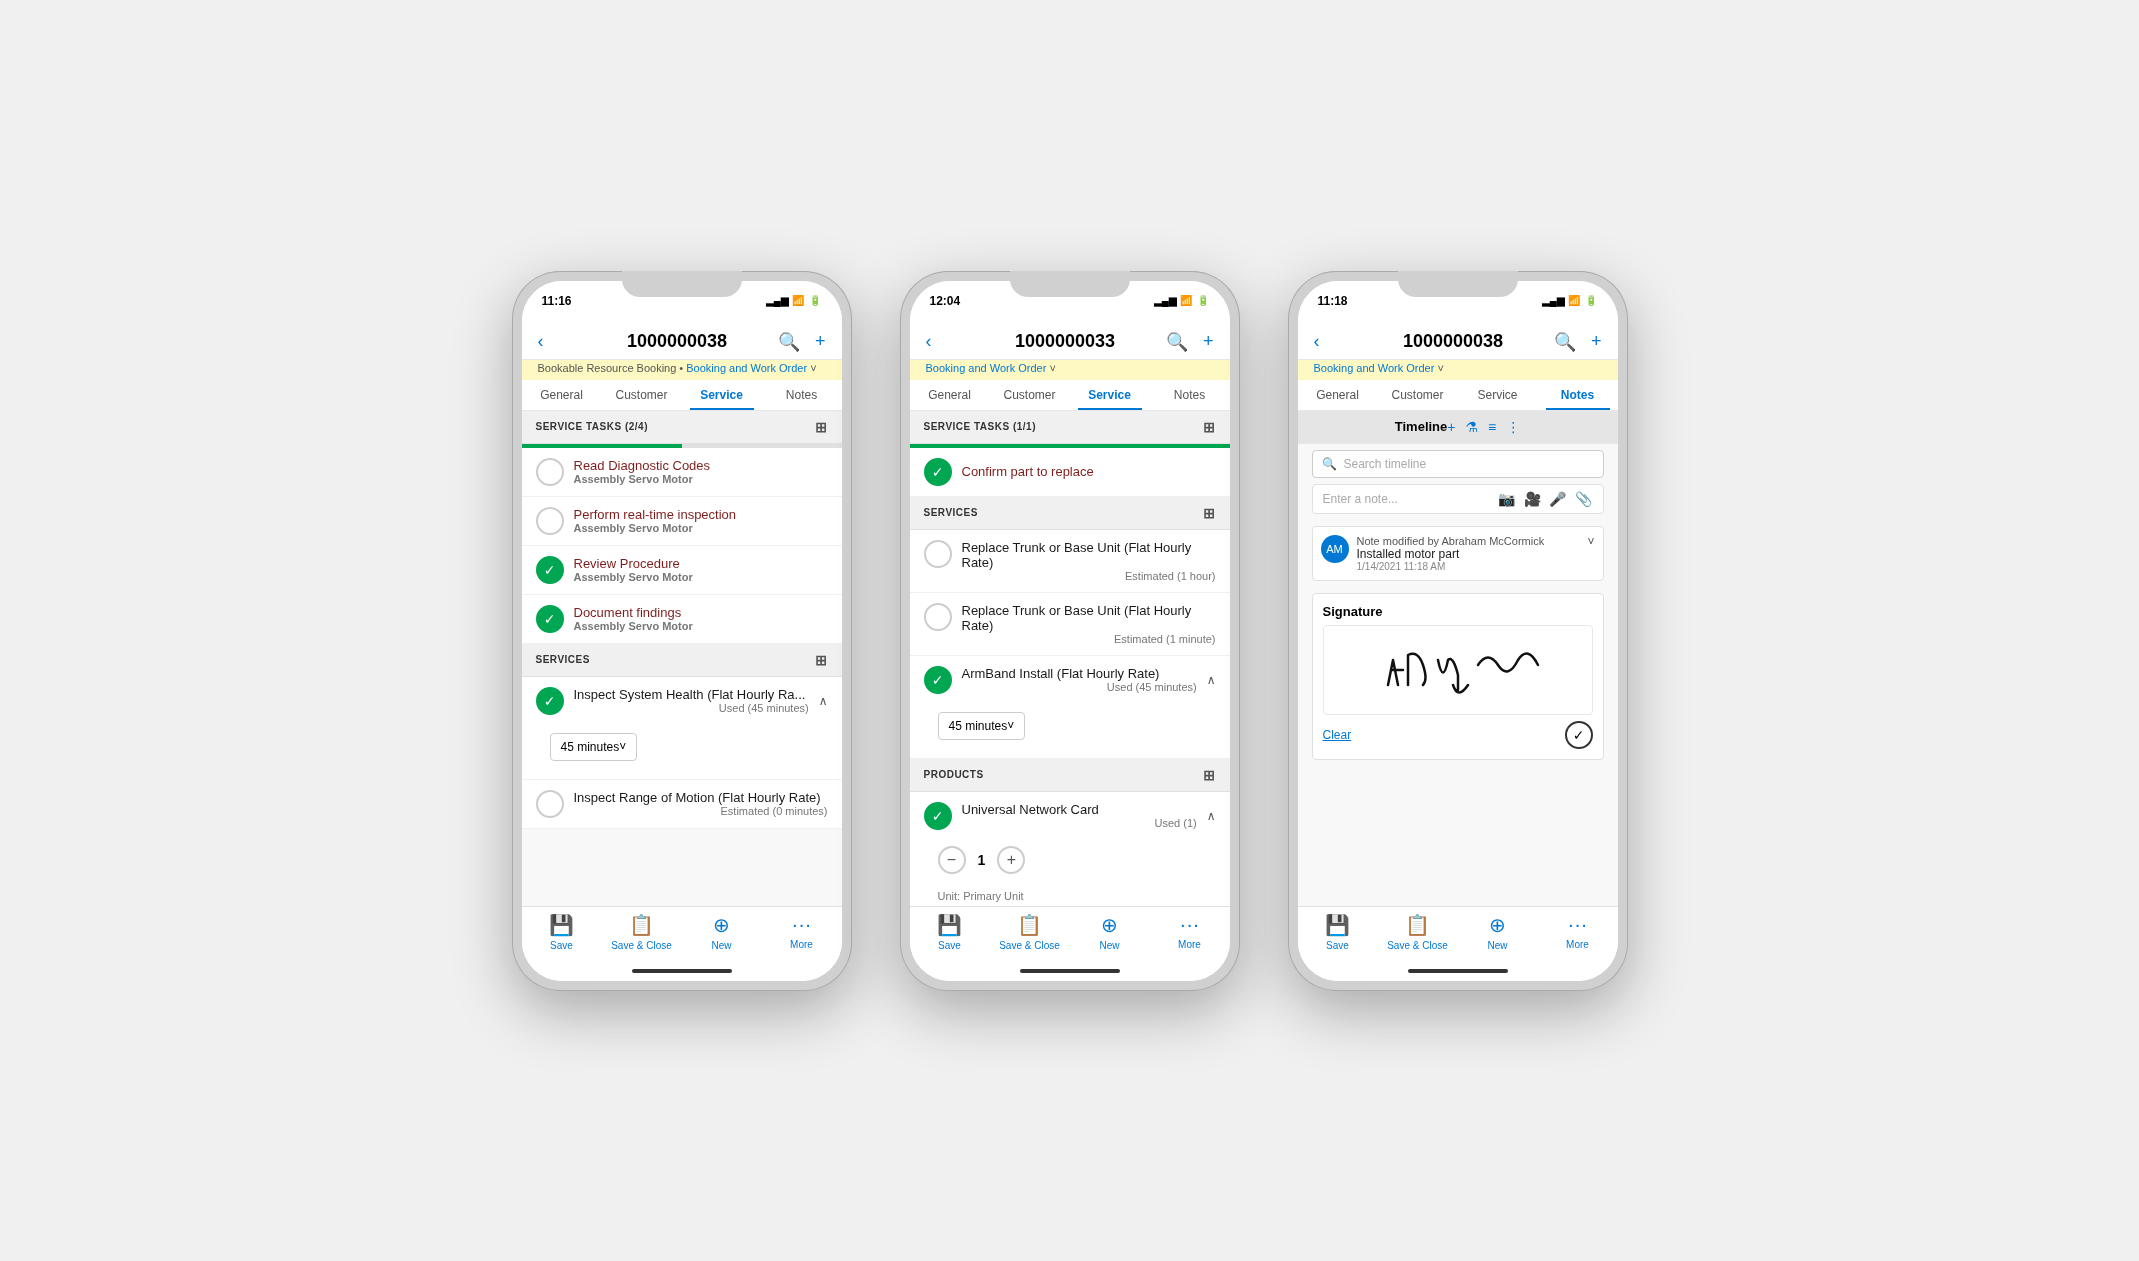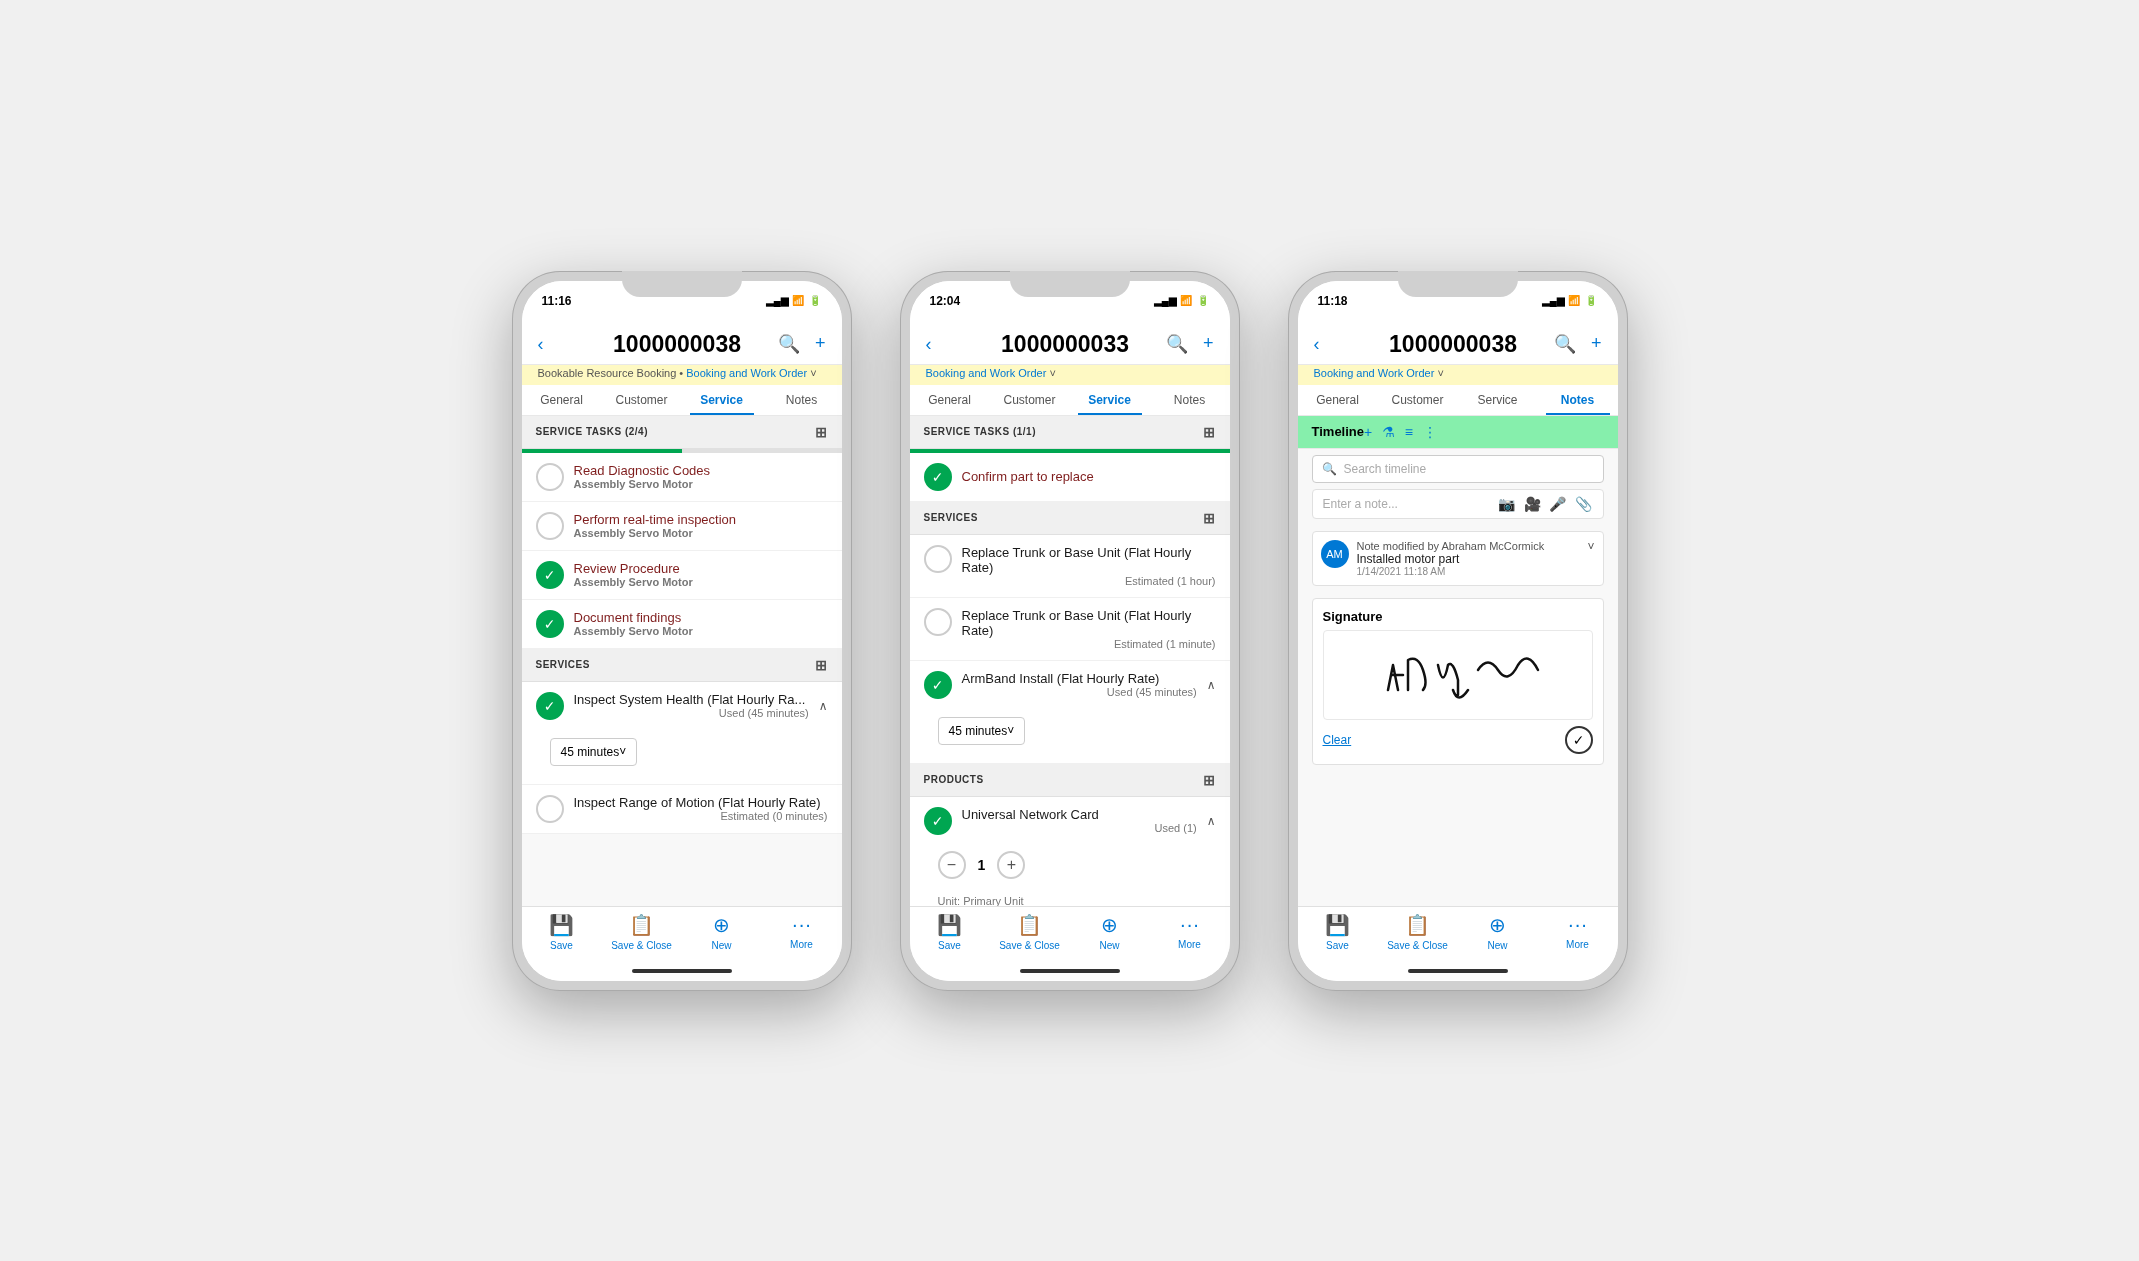--- a/index.html
+++ b/index.html
@@ -68,21 +68,21 @@
     .app-header {
       background: #fff;
       padding: 6px 16px 6px;
       display: flex;
       align-items: center;
       justify-content: space-between;
       border-bottom: 1px solid #e8e8e8;
       flex-shrink: 0;
     }
     .header-back { font-size: 18px; color: #0078d4; cursor: pointer; }
-    .header-title { font-size: 23px; font-weight: 700; color: #000; margin-left: 32px; }
+    .header-title { font-size: 18px; font-weight: 700; color: #000; margin-left: 32px; }
     .header-actions { display: flex; gap: 14px; }
     .header-icon { font-size: 18px; color: #0078d4; cursor: pointer; }
     
     .subtitle {
       padding: 2px 16px 6px;
       font-size: 11px;
       color: #555;
       background: #fef9c3;
       flex-shrink: 0;
     }
@@ -221,25 +221,25 @@
       display: flex;
       flex-direction: column;
       align-items: center;
       gap: 3px;
       cursor: pointer;
     }
     .toolbar-icon { font-size: 20px; color: #0078d4; }
     .toolbar-label { font-size: 10px; color: #0078d4; font-weight: 500; }
     
     .timeline-header {
-      background: #86efac;
+      background: #e5e5e5;
       padding: 8px 14px;
       display: flex;
       align-items: center;
-      justify-content: flex-start;
+      justify-content: center;
       border-bottom: 1px solid #e8e8e8;
     }
     .timeline-title { font-size: 13px; font-weight: 600; }
     .timeline-actions { display: flex; gap: 10px; font-size: 14px; color: #0078d4; }
     .search-bar {
       margin: 6px 14px;
       border: 1px solid #ccc;
       border-radius: 4px;
       padding: 6px 10px;
       font-size: 12px;

